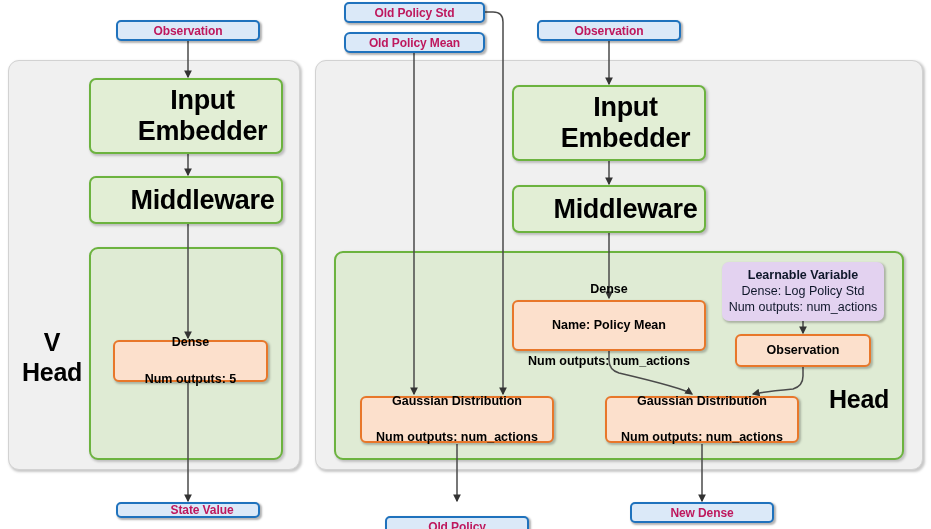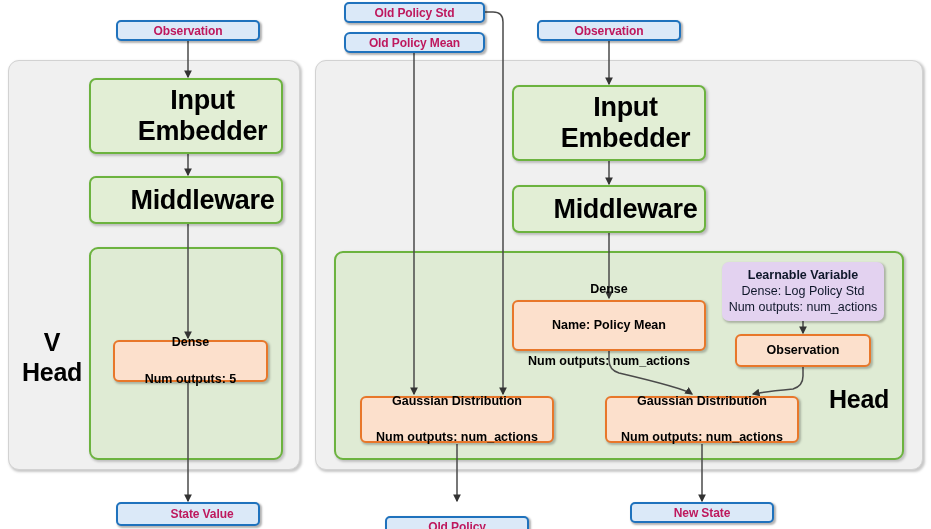--- a/index.html
+++ b/index.html
@@ -226,25 +226,25 @@
   <div class="node orange-box" style="left:360px; top:396px; width:194px; height:47px;">
     <span class="title">Gaussian Distribution</span>
     <span class="sub">Num outputs: num_actions</span>
   </div>
 
   <div class="node orange-box" style="left:605px; top:396px; width:194px; height:47px;">
     <span class="title">Gaussian Distribution</span>
     <span class="sub">Num outputs: num_actions</span>
   </div>
 
-  <div class="node io-box" style="left:116px; top:502px; width:144px; height:24px;padding-left:28px;">
+  <div class="node io-box" style="left:116px; top:502px; width:144px; height:16px;padding-left:28px;">
     <span>State Value</span>
   </div>
 
   <div class="node io-box" style="left:385px; top:502px; width:144px; height:21px;margin-top:14px;">
     <span>Old Policy</span>
   </div>
 
   <div class="node io-box" style="left:630px; top:502px; width:144px; height:21px;">
-    <span>New State</span>
+    <span>New Dense</span>
   </div>
 
 </div>
 
 </body></html>

